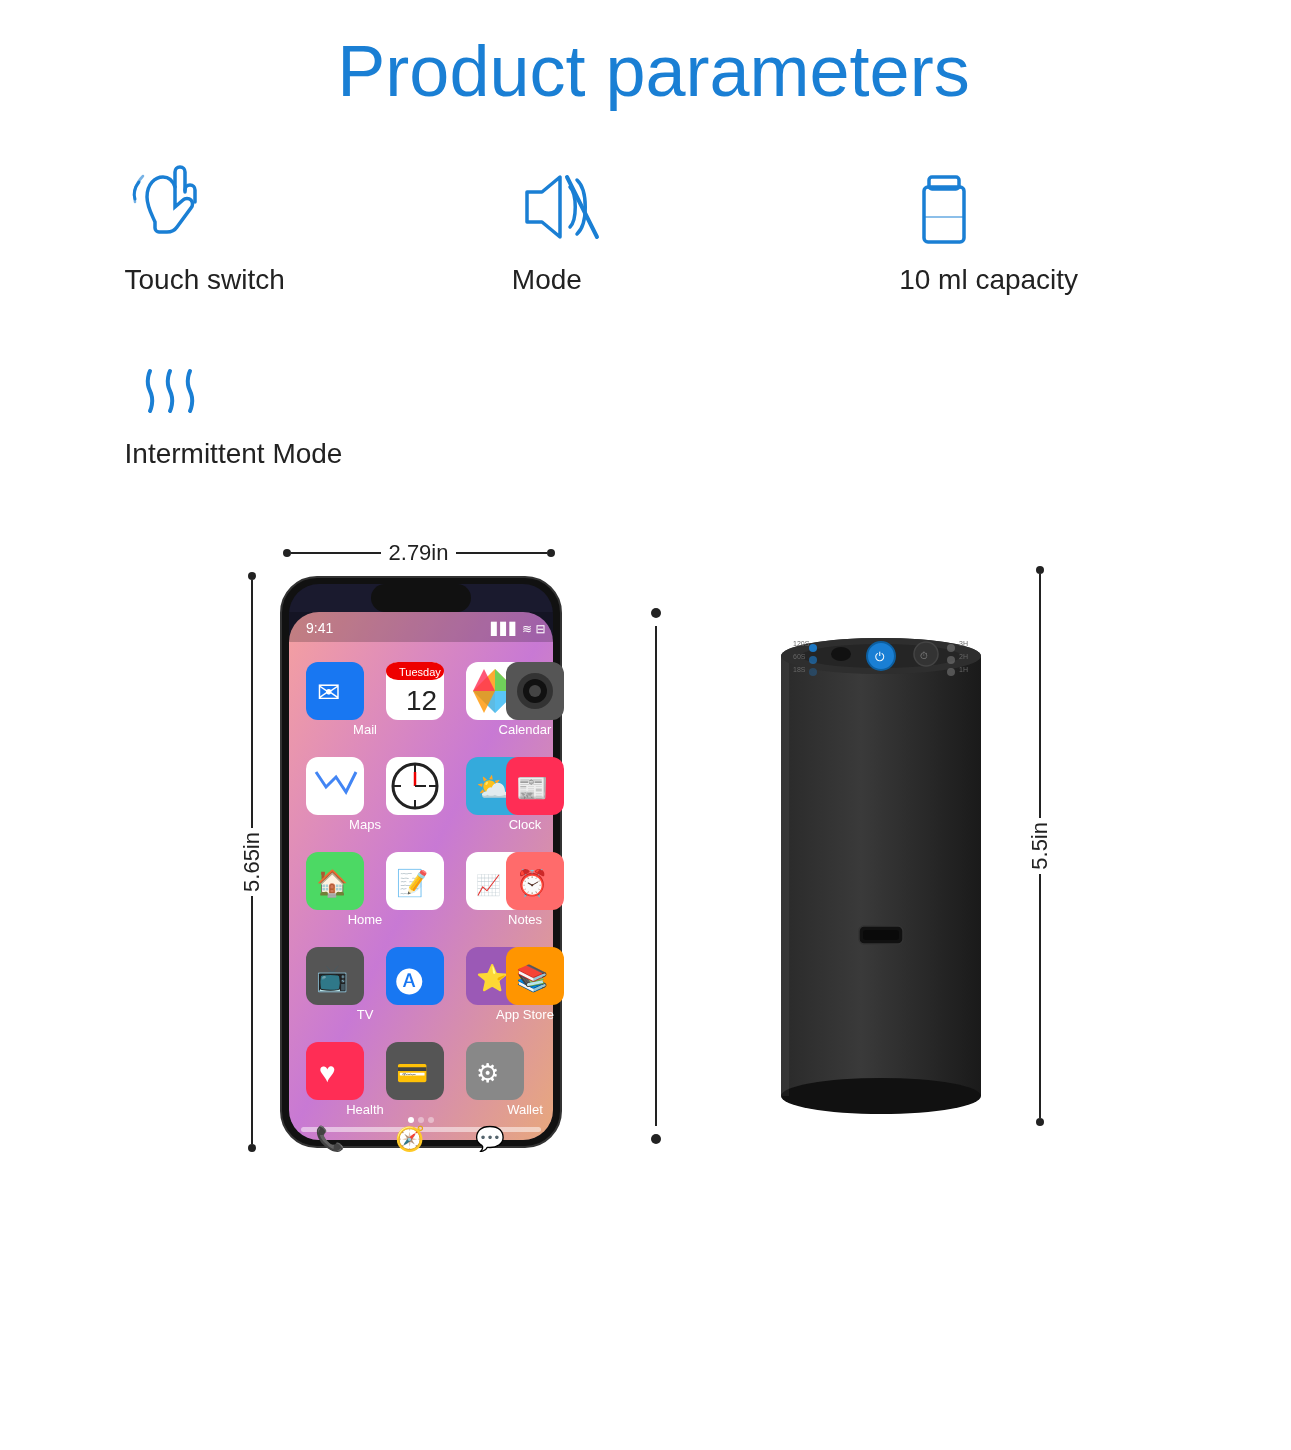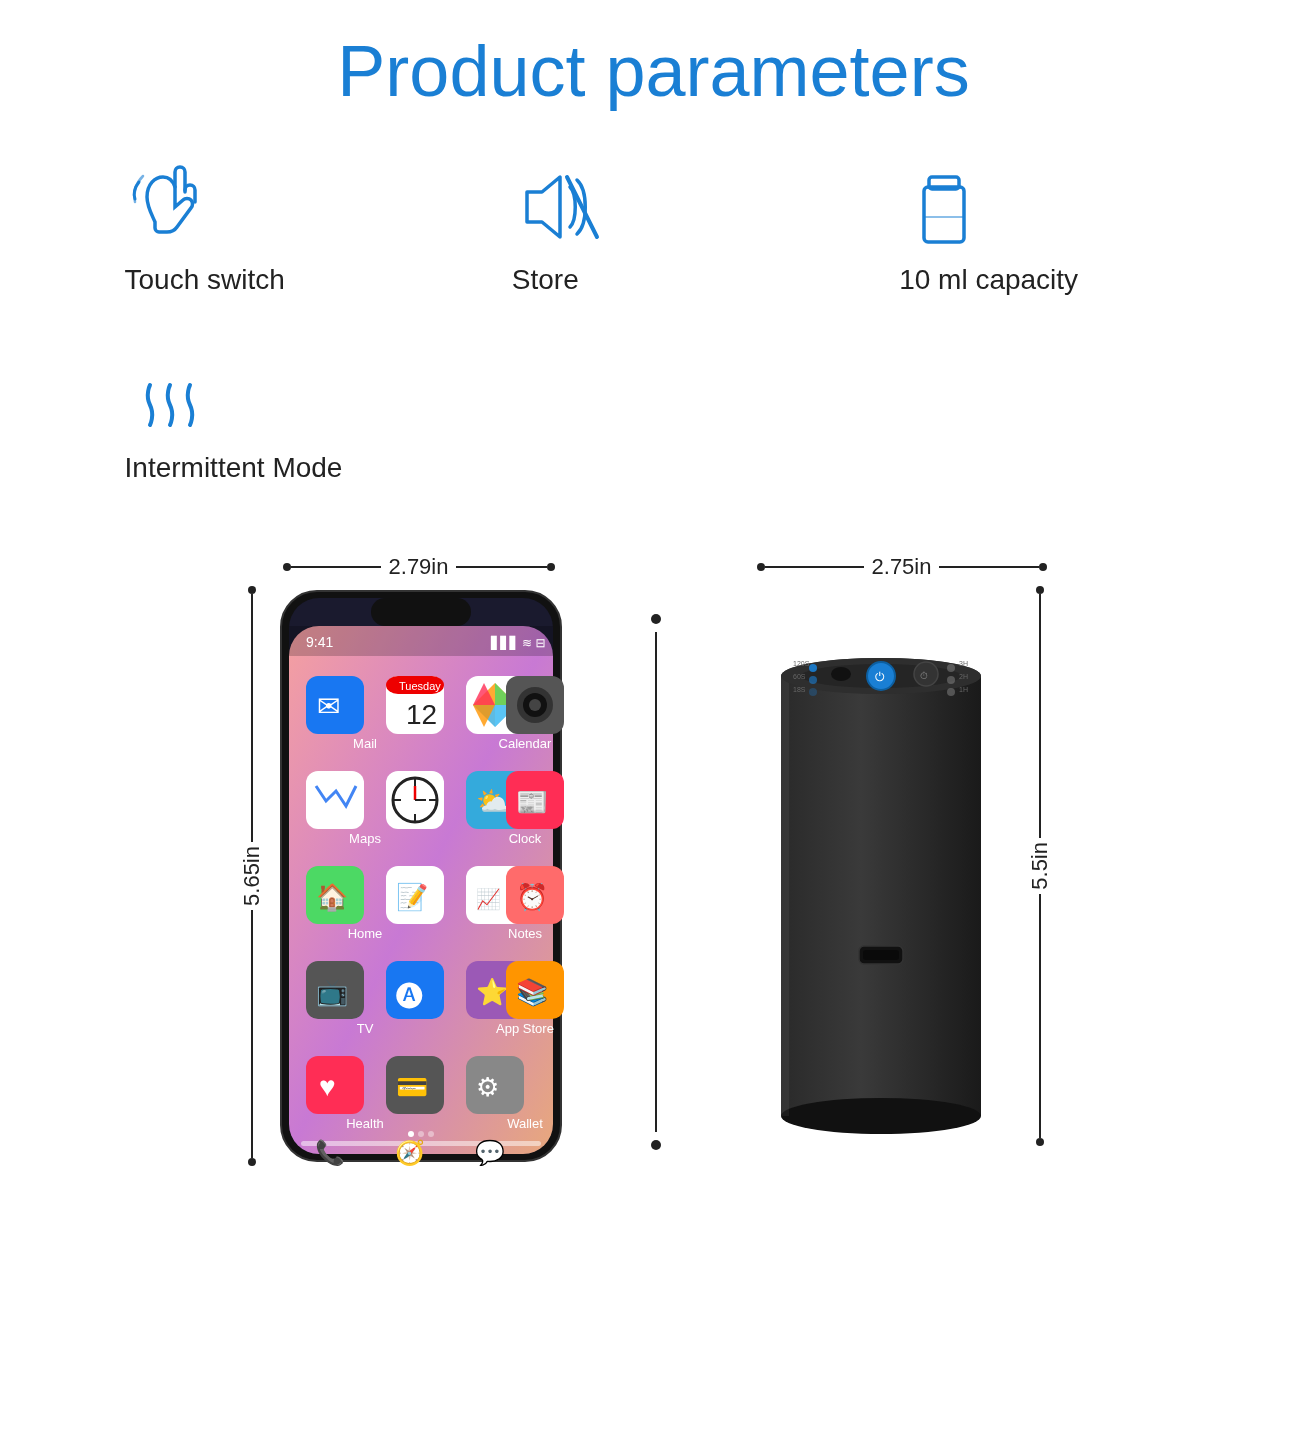--- a/index.html
+++ b/index.html
@@ -17,21 +17,21 @@
       font-size: 72px;
       font-weight: 400;
       padding: 30px 0 40px 16px;
     }
 
     .features-grid {
       display: grid;
       grid-template-columns: 1fr 1fr 1fr;
       width: 90%;
       margin: 0 auto;
-      gap: 24px 0;
+      gap: 10px 0;
     }
 
     .feature-item {
       display: flex;
       flex-direction: column;
       align-items: flex-start;
       padding: 10px 20px 20px 60px;
     }
 
     .feature-icon {
@@ -43,21 +43,21 @@
     .feature-label {
       font-size: 28px;
       color: #222;
       font-weight: 400;
     }
 
     
     .dimensions-section {
       display: flex;
       justify-content: center;
-      align-items: flex-start;
+      align-items: center;
       gap: 80px;
       padding: 40px 60px 40px 60px;
       margin-top: 10px;
     }
 
     .dim-item {
       position: relative;
       display: flex;
       flex-direction: column;
       align-items: center;
@@ -134,21 +134,21 @@
   <div class="feature-item">
     <svg class="feature-icon" viewBox="0 0 90 90" fill="none" xmlns="http://www.w3.org/2000/svg">
 
       <polygon points="15,30 30,30 48,15 48,75 30,60 15,60" stroke="#1a7fd4" stroke-width="3.5" fill="none" stroke-linejoin="round"></polygon>
 
       <path d="M58,25 C65,32 65,58 58,65" stroke="#1a7fd4" stroke-width="3.5" fill="none" stroke-linecap="round"></path>
       <path d="M65,18 C76,28 76,62 65,72" stroke="#1a7fd4" stroke-width="3.5" fill="none" stroke-linecap="round"></path>
 
       <line x1="55" y1="15" x2="85" y2="75" stroke="#1a7fd4" stroke-width="4" stroke-linecap="round"></line>
     </svg>
-    <span class="feature-label">Store</span>
+    <span class="feature-label">Mode</span>
   </div>
 
   <div class="feature-item">
     <svg class="feature-icon" viewBox="0 0 90 90" fill="none" xmlns="http://www.w3.org/2000/svg">
 
       <rect x="25" y="25" width="40" height="55" rx="4" stroke="#1a7fd4" stroke-width="3.5" fill="none"></rect>
 
       <rect x="30" y="15" width="30" height="12" rx="3" stroke="#1a7fd4" stroke-width="3.5" fill="none"></rect>
 
       <line x1="25" y1="55" x2="65" y2="55" stroke="#1a7fd4" stroke-width="2" opacity="0.5"></line>
@@ -319,27 +319,20 @@
   </div>
 
   <div style="display:flex; flex-direction:column; align-items:center; padding-top:60px;">
     <div style="width:10px; height:10px; background:#222; border-radius:50%; margin-bottom:8px;"></div>
     <div style="width:2px; flex:1; background:#222; min-height:500px;"></div>
     <div style="width:10px; height:10px; background:#222; border-radius:50%; margin-top:8px;"></div>
   </div>
 
   <div class="dim-item">
 
-    <div style="display:flex; align-items:center; width:300px; margin-bottom:6px; padding:0 0 0 10px;">
-      <div class="measure-dot"></div>
-      <div class="measure-line"></div>
-      <span class="measure-label">2.75in</span>
-      <div class="measure-line"></div>
-      <div class="measure-dot"></div>
-    </div>
 
     <div style="display:flex; align-items:stretch;">
 
       <svg class="diffuser-svg" viewBox="0 0 280 560" xmlns="http://www.w3.org/2000/svg">
         <defs>
           <linearGradient id="diffuserGrad" x1="0" y1="0" x2="1" y2="0">
             <stop offset="0%" stop-color="#2a2a2a"></stop>
             <stop offset="40%" stop-color="#3a3a3a"></stop>
             <stop offset="100%" stop-color="#1a1a1a"></stop>
           </linearGradient>

